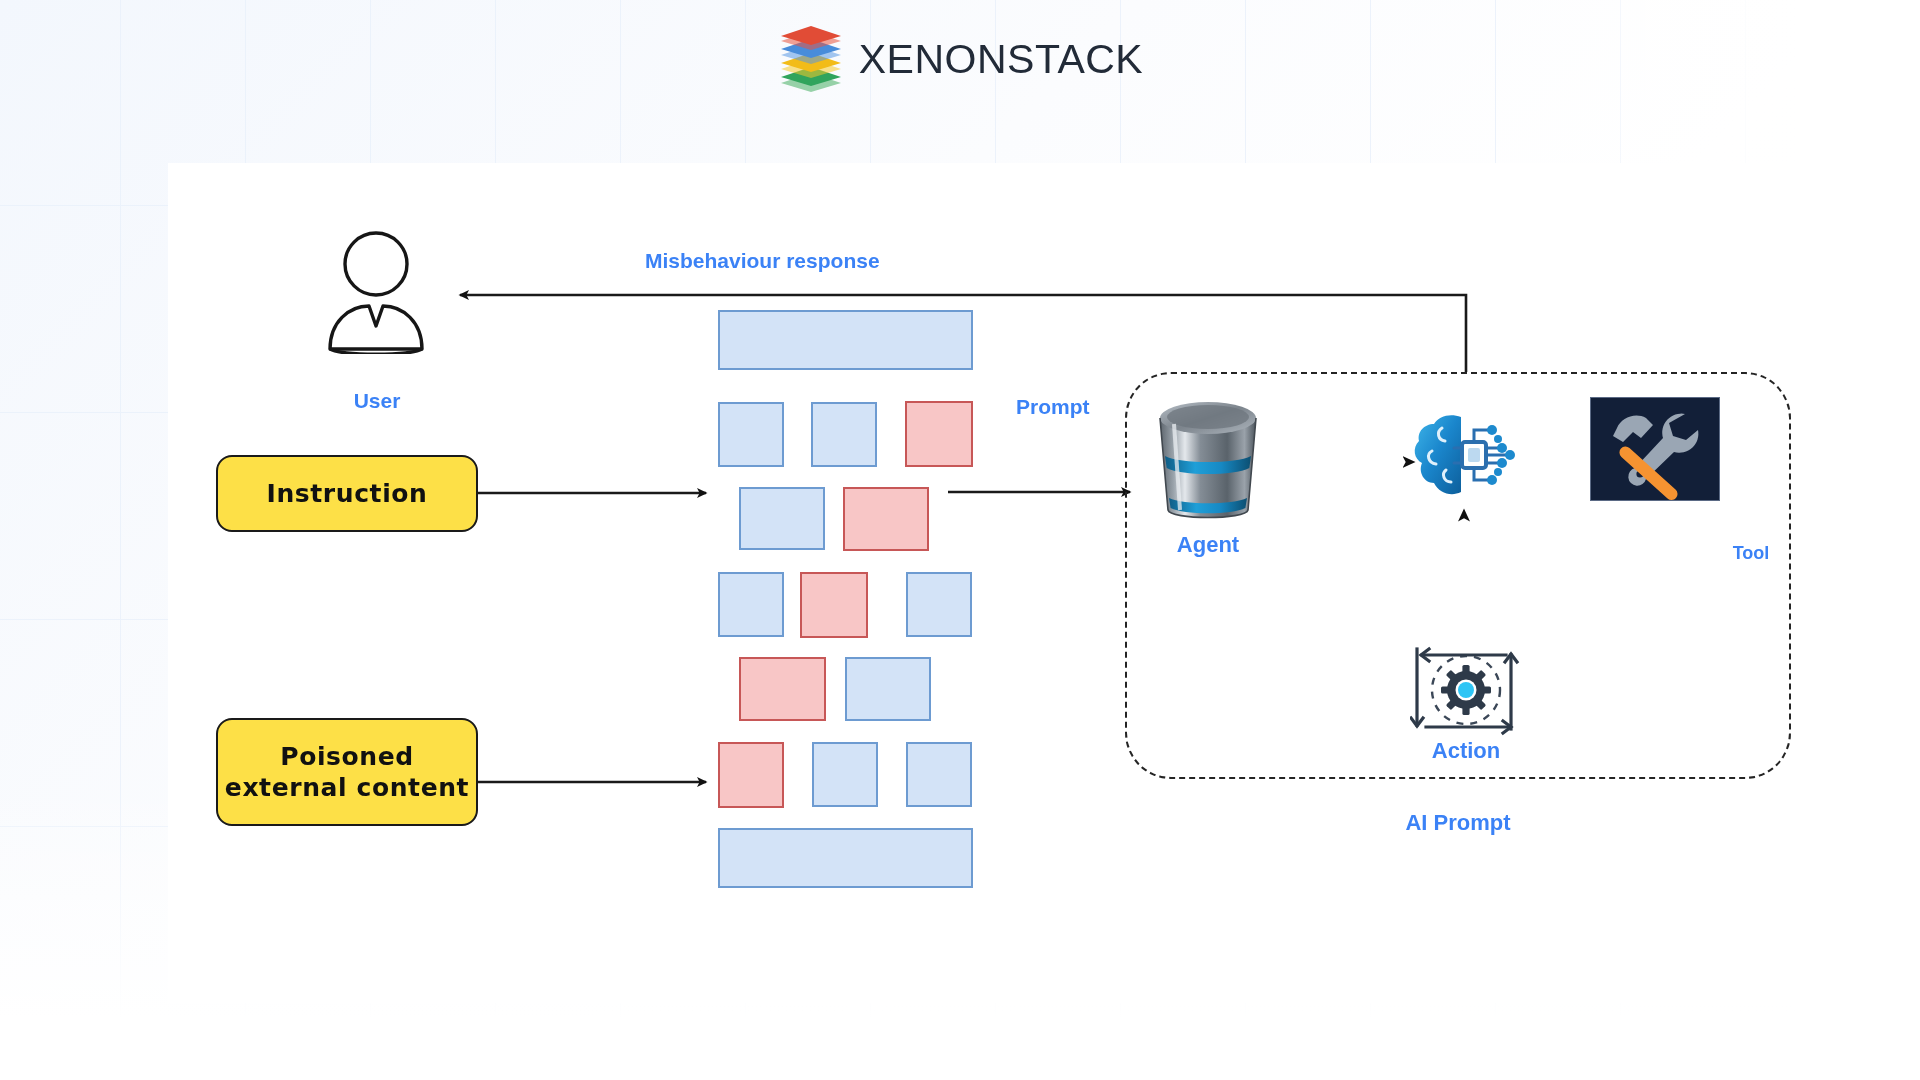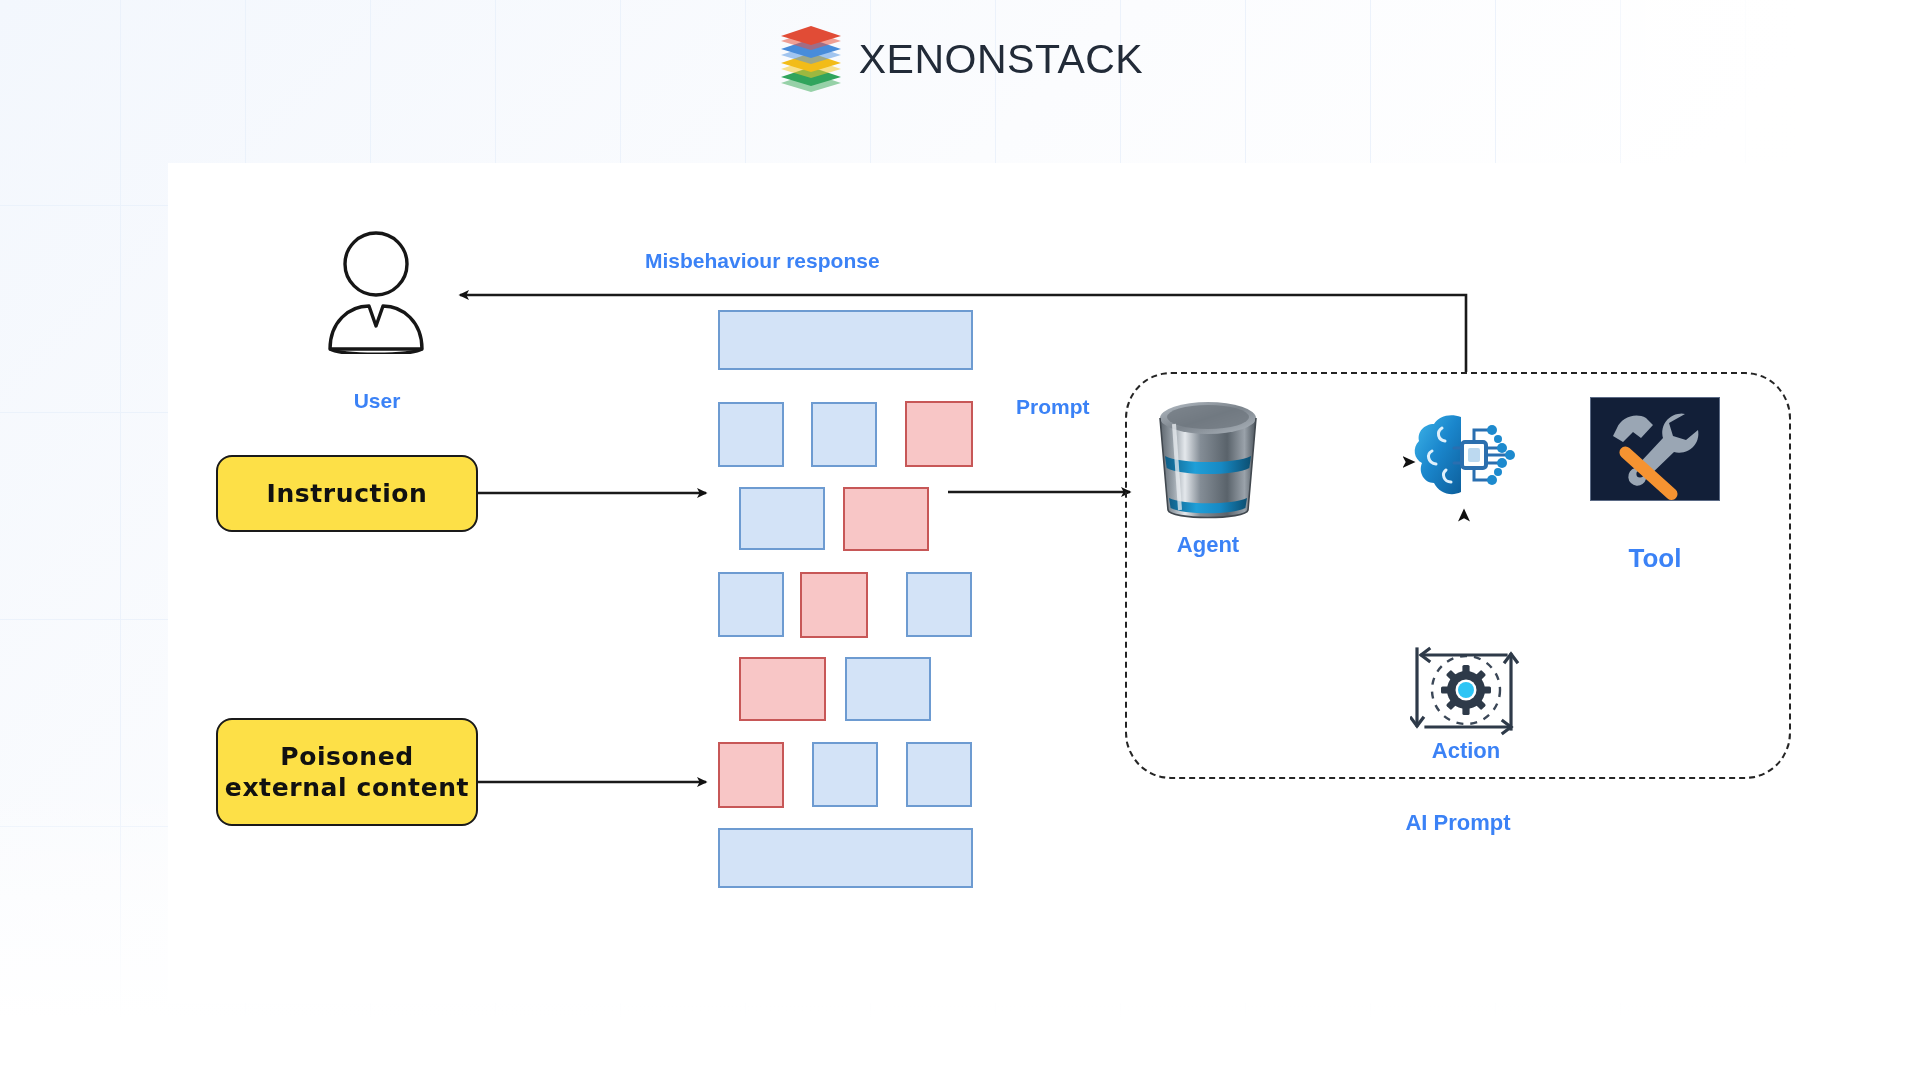--- a/index.html
+++ b/index.html
@@ -349,21 +349,21 @@
         <path d="M94,16 a19,19 0 0 0 -22,24 L44,70 a9,9 0 1 0 11,11 L83,54
                  a19,19 0 0 0 24,-22 L95,42 L82,38 L78,25 Z"></path>
       </g>
       <circle cx="49" cy="76" r="3.6" fill="#121f38"></circle>
 
       <path d="M26,30 C30,20 44,14 55,20 L62,27 L50,40 L42,34 L32,44 L22,38 Z" fill="#9aa6b4"></path>
 
       <rect x="34" y="46" width="74" height="12" rx="6" transform="rotate(42 34 46)" fill="#f59331"></rect>
     </svg>
   </div>
-  <div class="dlabel" style="left:1590px; top:543px; width:130px; font-size:26px;">Tool</div>
+  <div class="dlabel" style="left:1686px; top:543px; width:130px; font-size:18px;">Tool</div>
 
   <div class="icon-wrap" style="left:1410px; top:645px; width:112px; height:92px;">
     <svg width="112" height="92" viewBox="0 0 112 92" xmlns="http://www.w3.org/2000/svg">
 
       <circle cx="56" cy="45" r="34" fill="none" stroke="#3b4757" stroke-width="2.4" stroke-dasharray="7 7"></circle>
 
       <g fill="#2e3a49">
         <path d="M56,22 l4.6,1 2.3,-4.3 4.3,2.3 -1,4.6 3.9,2.6 3.6,-3 3,3.6
                  -3,3.6 2.6,3.9 4.6,-1 2.3,4.3 -4.3,2.3 1,4.6 -3.9,2.6" opacity="0"></path>
       </g>

